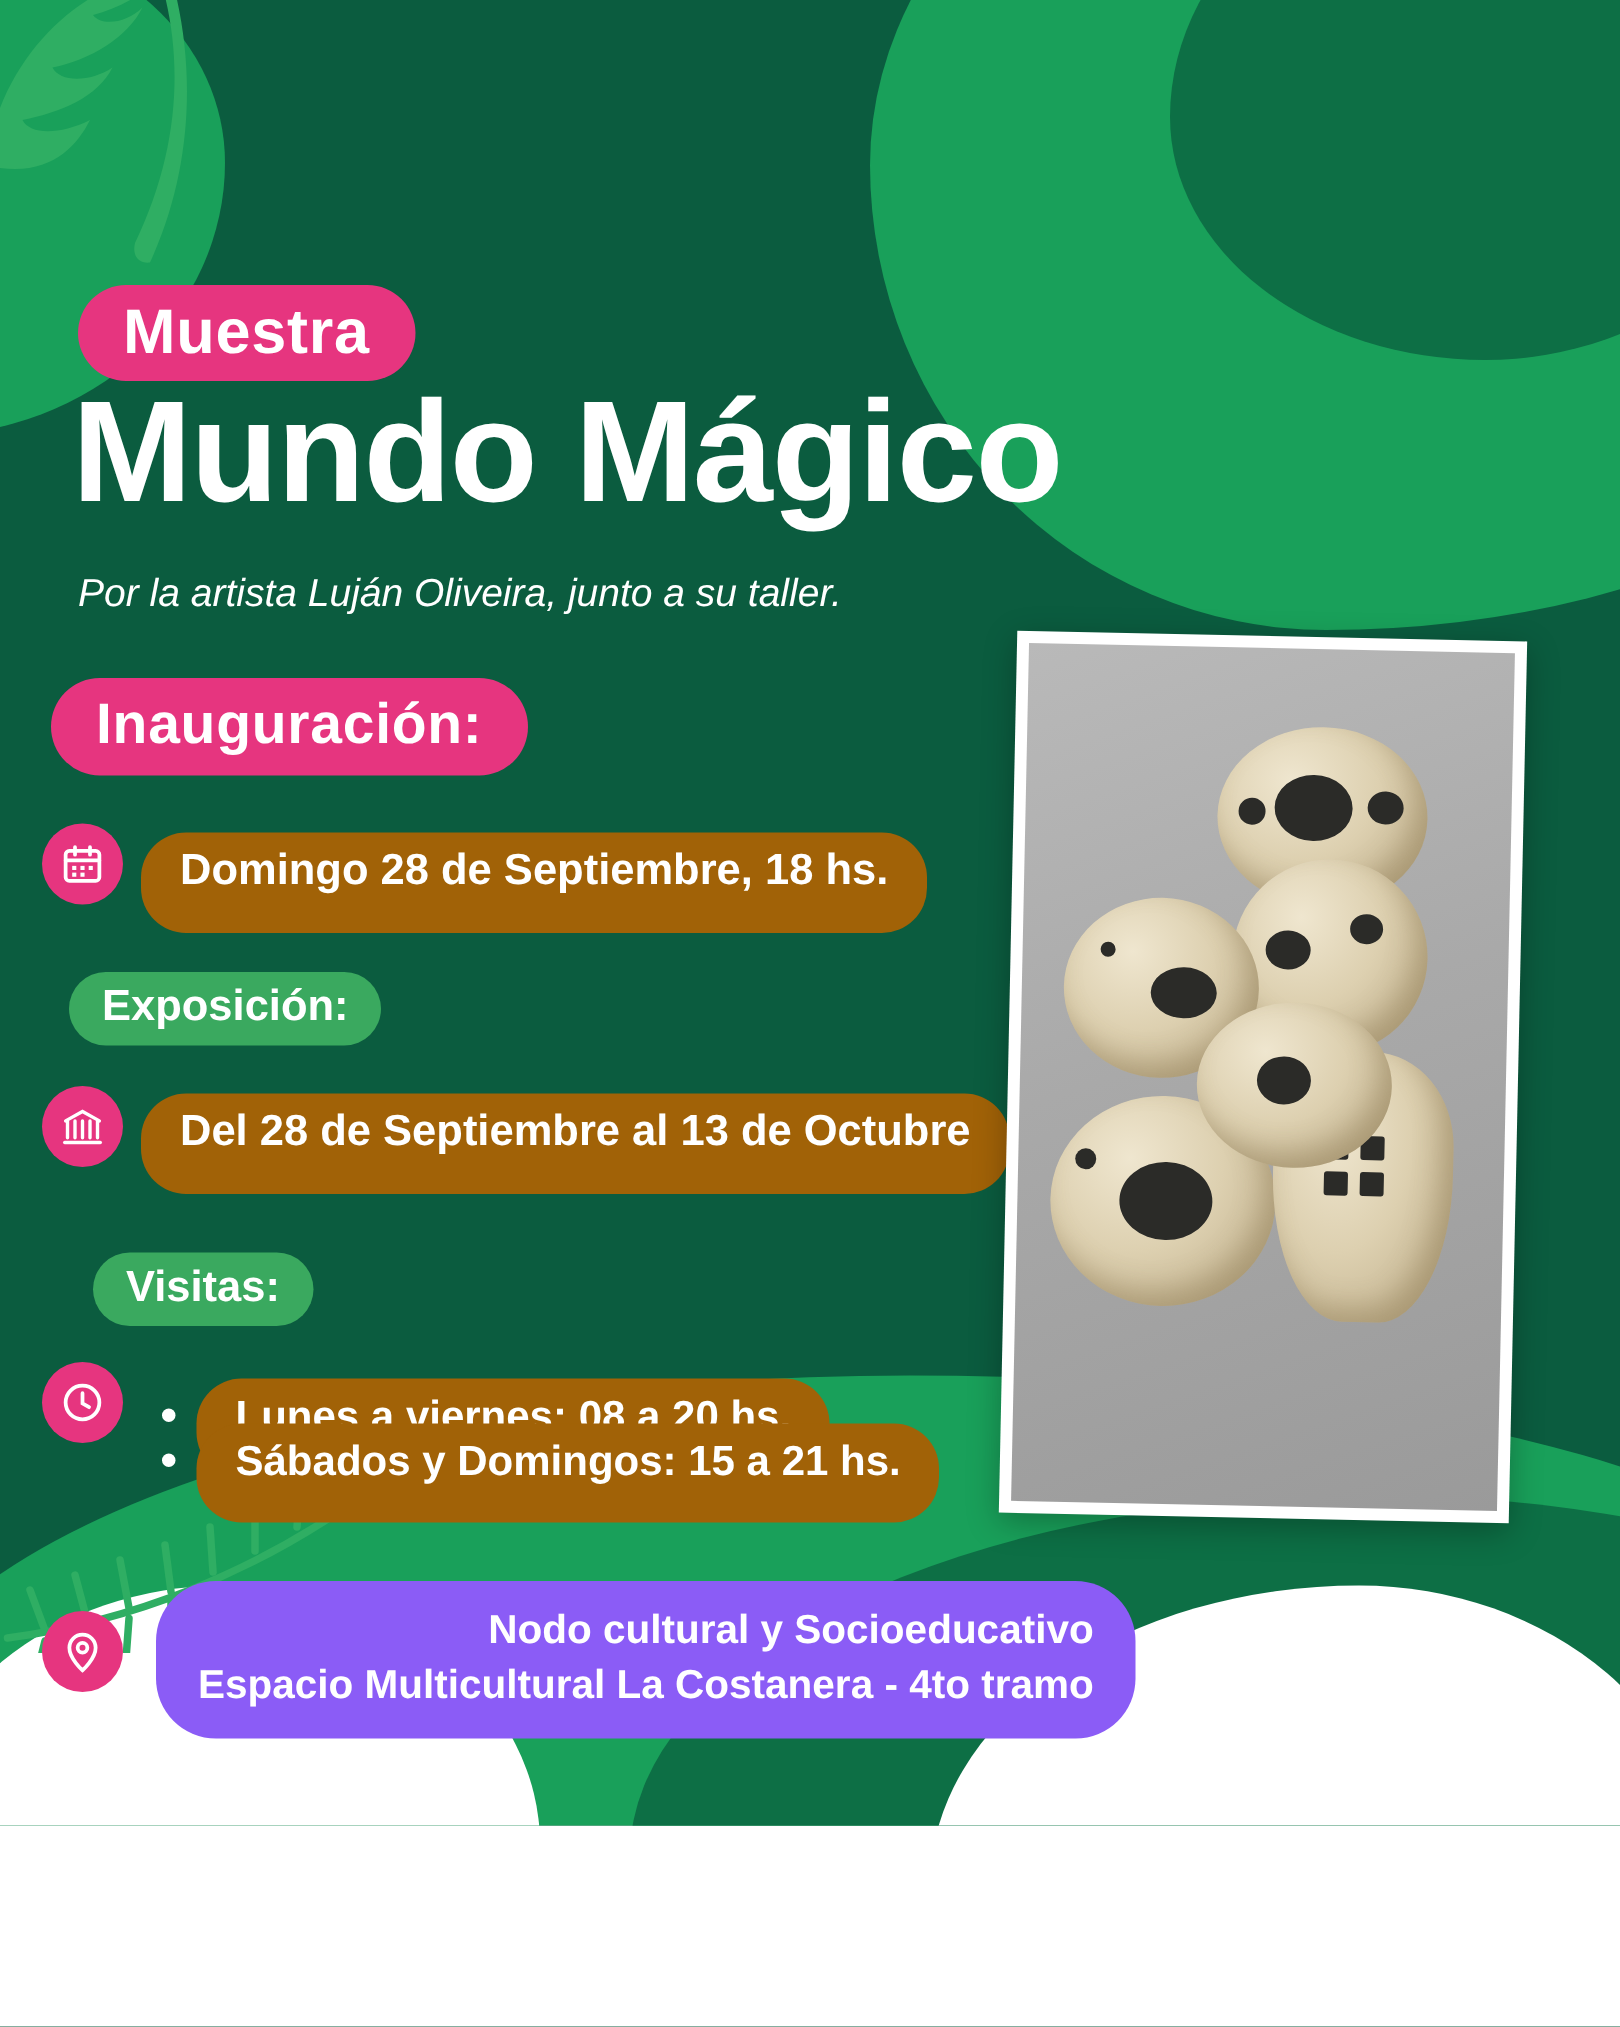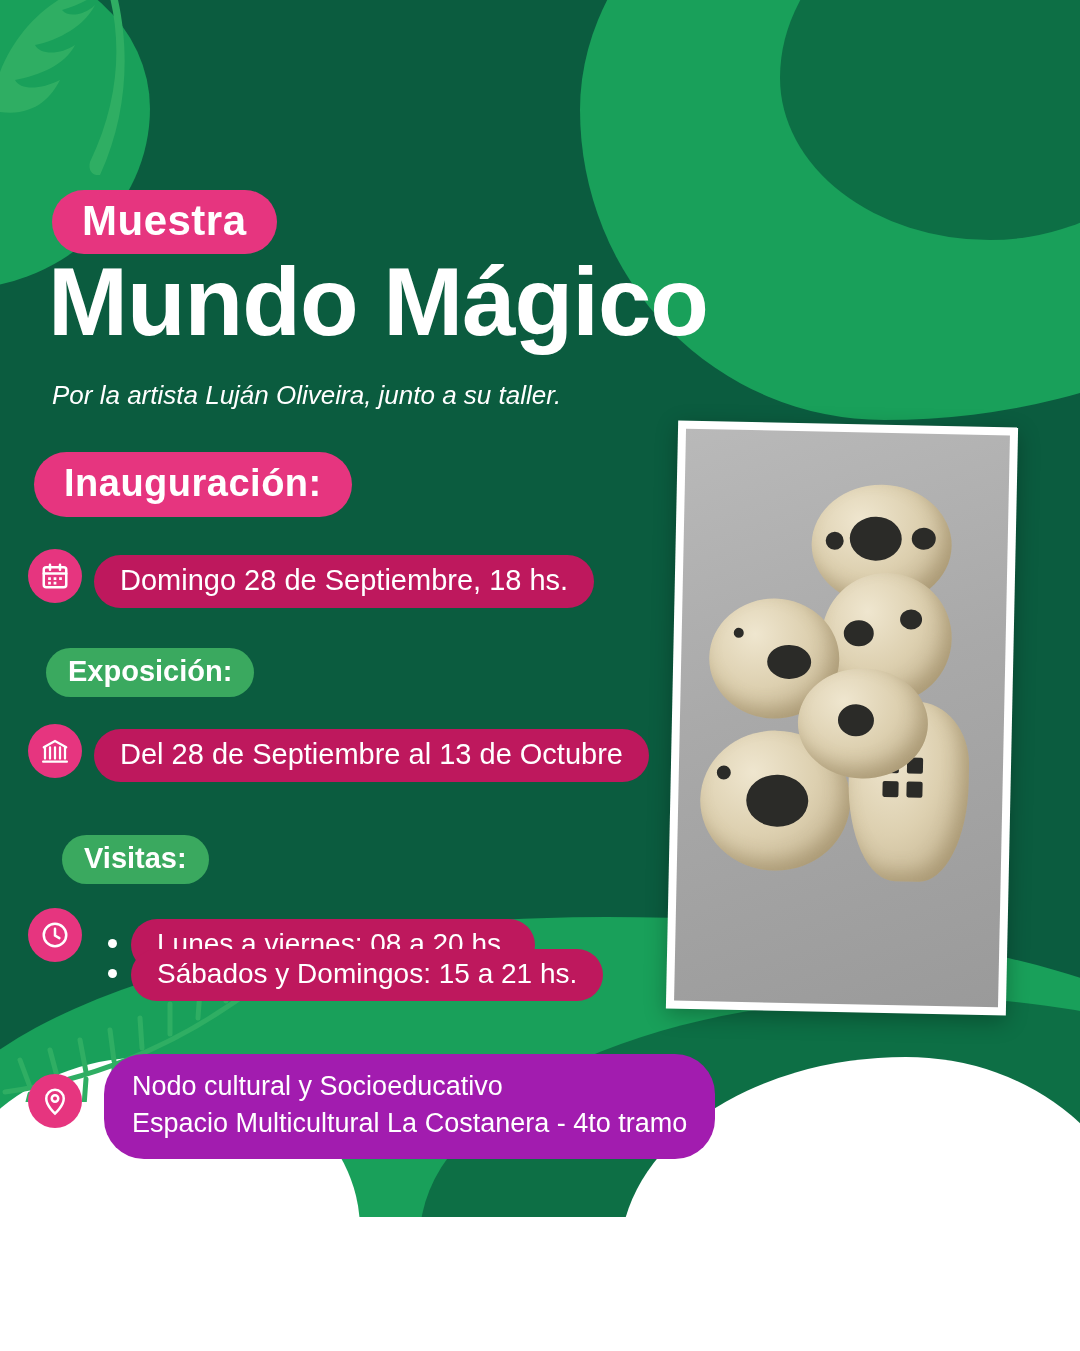--- a/index.html
+++ b/index.html
@@ -8,20 +8,21 @@
     height: 1351px;
     font-family: "Liberation Sans", sans-serif;
     overflow: hidden;
   }
   .poster {
     position: relative;
     width: 1080px;
     height: 1217px;
     background: #0b5c3f;
     overflow: hidden;
+    text-align: right;
   }
 
   
   .bg-top-right {
     position: absolute;
     top: -200px; right: -260px;
     width: 760px; height: 620px;
     background: #19a05a;
     border-radius: 55% 45% 60% 40% / 50% 55% 45% 50%;
   }
@@ -144,47 +145,47 @@
     border-radius: 50%;
     background: #e6357f;
     display: flex;
     align-items: center;
     justify-content: center;
   }
   .icon-circle svg { display: block; }
 
   .row-text {
     position: absolute;
-    background: #be185d;
-    color: #ffffff;
-    font-weight: normal;
+    background: #a16207;
+    color: #ffffff;
+    font-weight: bold;
     border-radius: 30px;
-    padding: 9px 26px 11px;
+    padding: 9px 26px 25px;
     font-size: 28px;
     white-space: nowrap;
   }
   .row-text.big { font-size: 29px; }
 
   .bullet {
     display: inline-block;
     width: 9px; height: 9px;
     border-radius: 50%;
     background: #ffffff;
     vertical-align: middle;
     margin-right: 14px;
     margin-bottom: 4px;
   }
   .bullet-wrap { position: absolute; color:#ffffff; font-size: 28px; font-weight: bold; }
 
   .place {
     position: absolute;
     left: 104px; top: 1054px;
-    background: #a21caf;
-    color: #ffffff;
-    font-weight: normal;
+    background: #8b5cf6;
+    color: #ffffff;
+    font-weight: bold;
     border-radius: 40px;
     padding: 14px 28px 16px;
     font-size: 27px;
     line-height: 1.38;
     max-width: 700px;
   }
 
   
   .photo {
     position: absolute;

